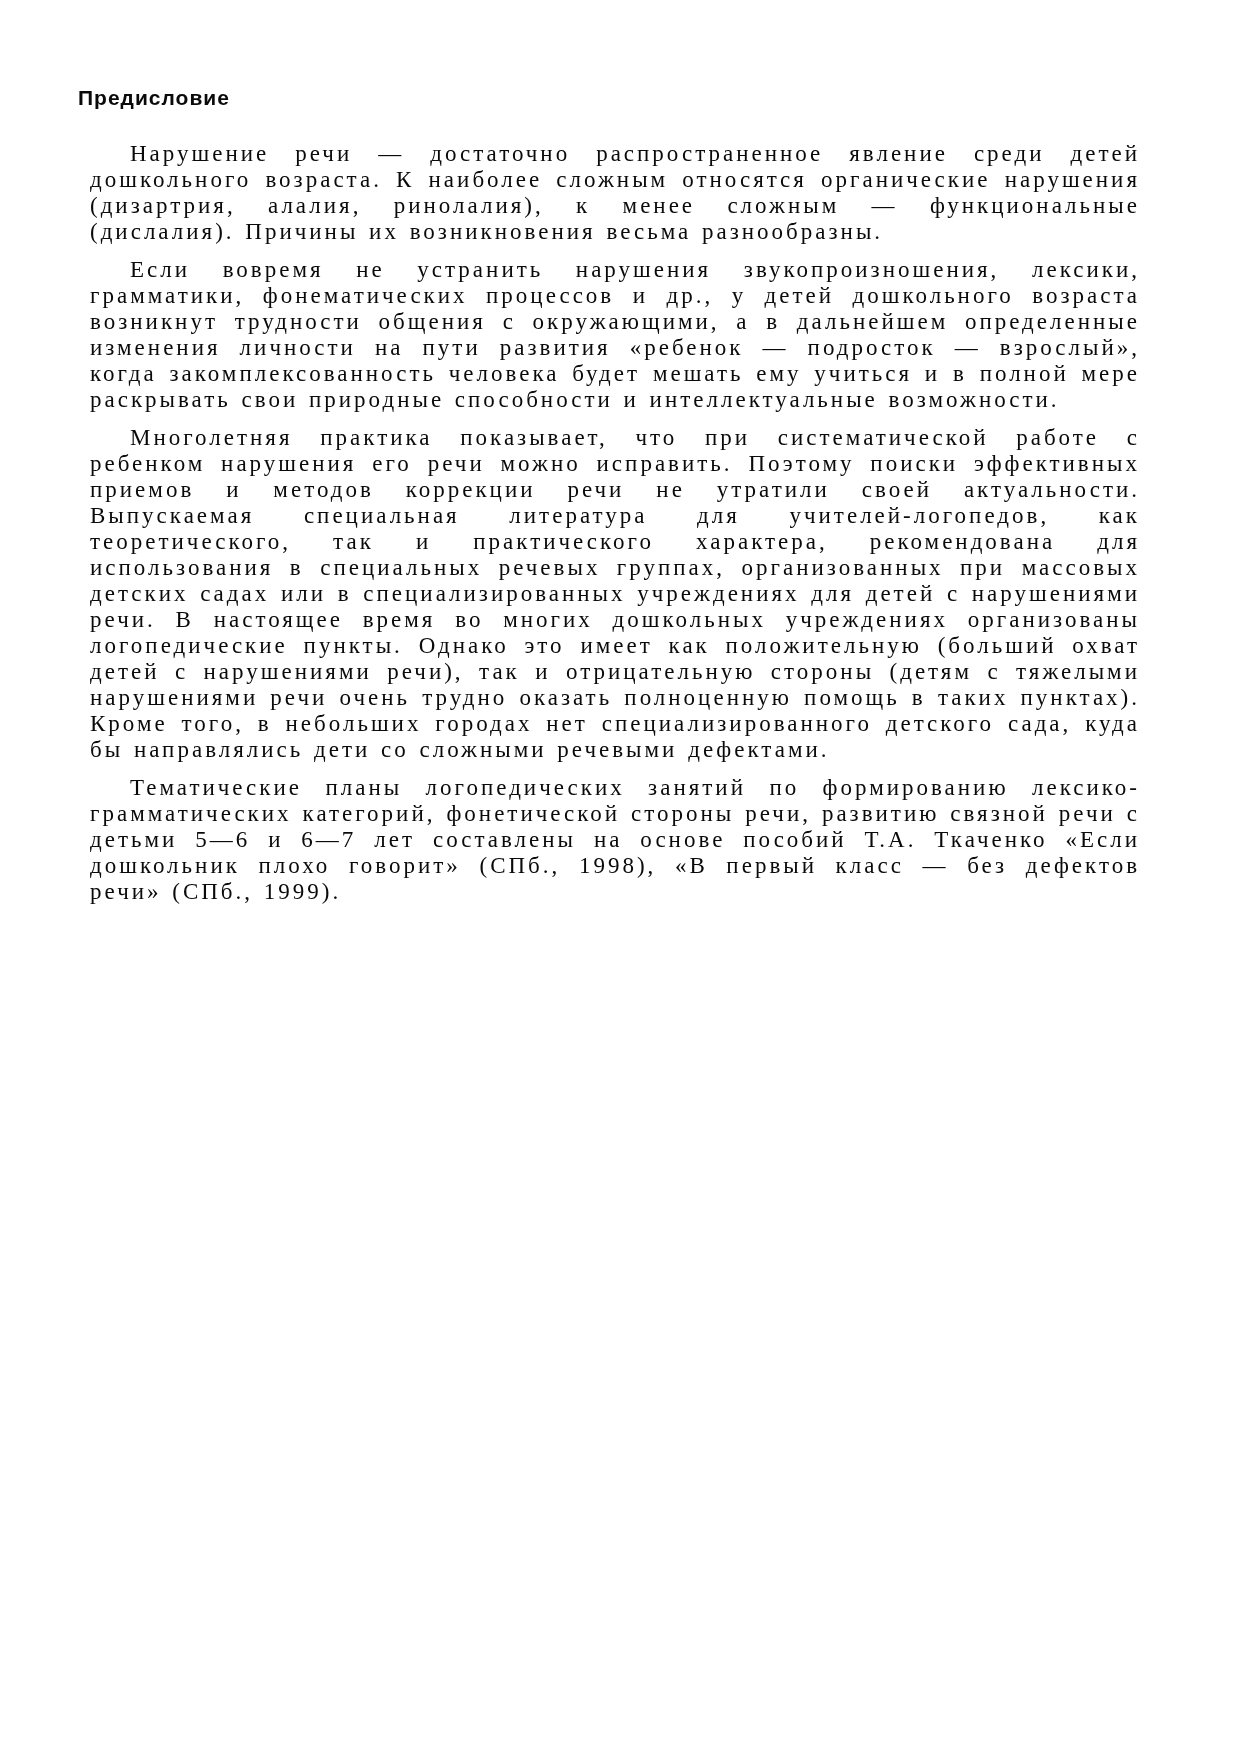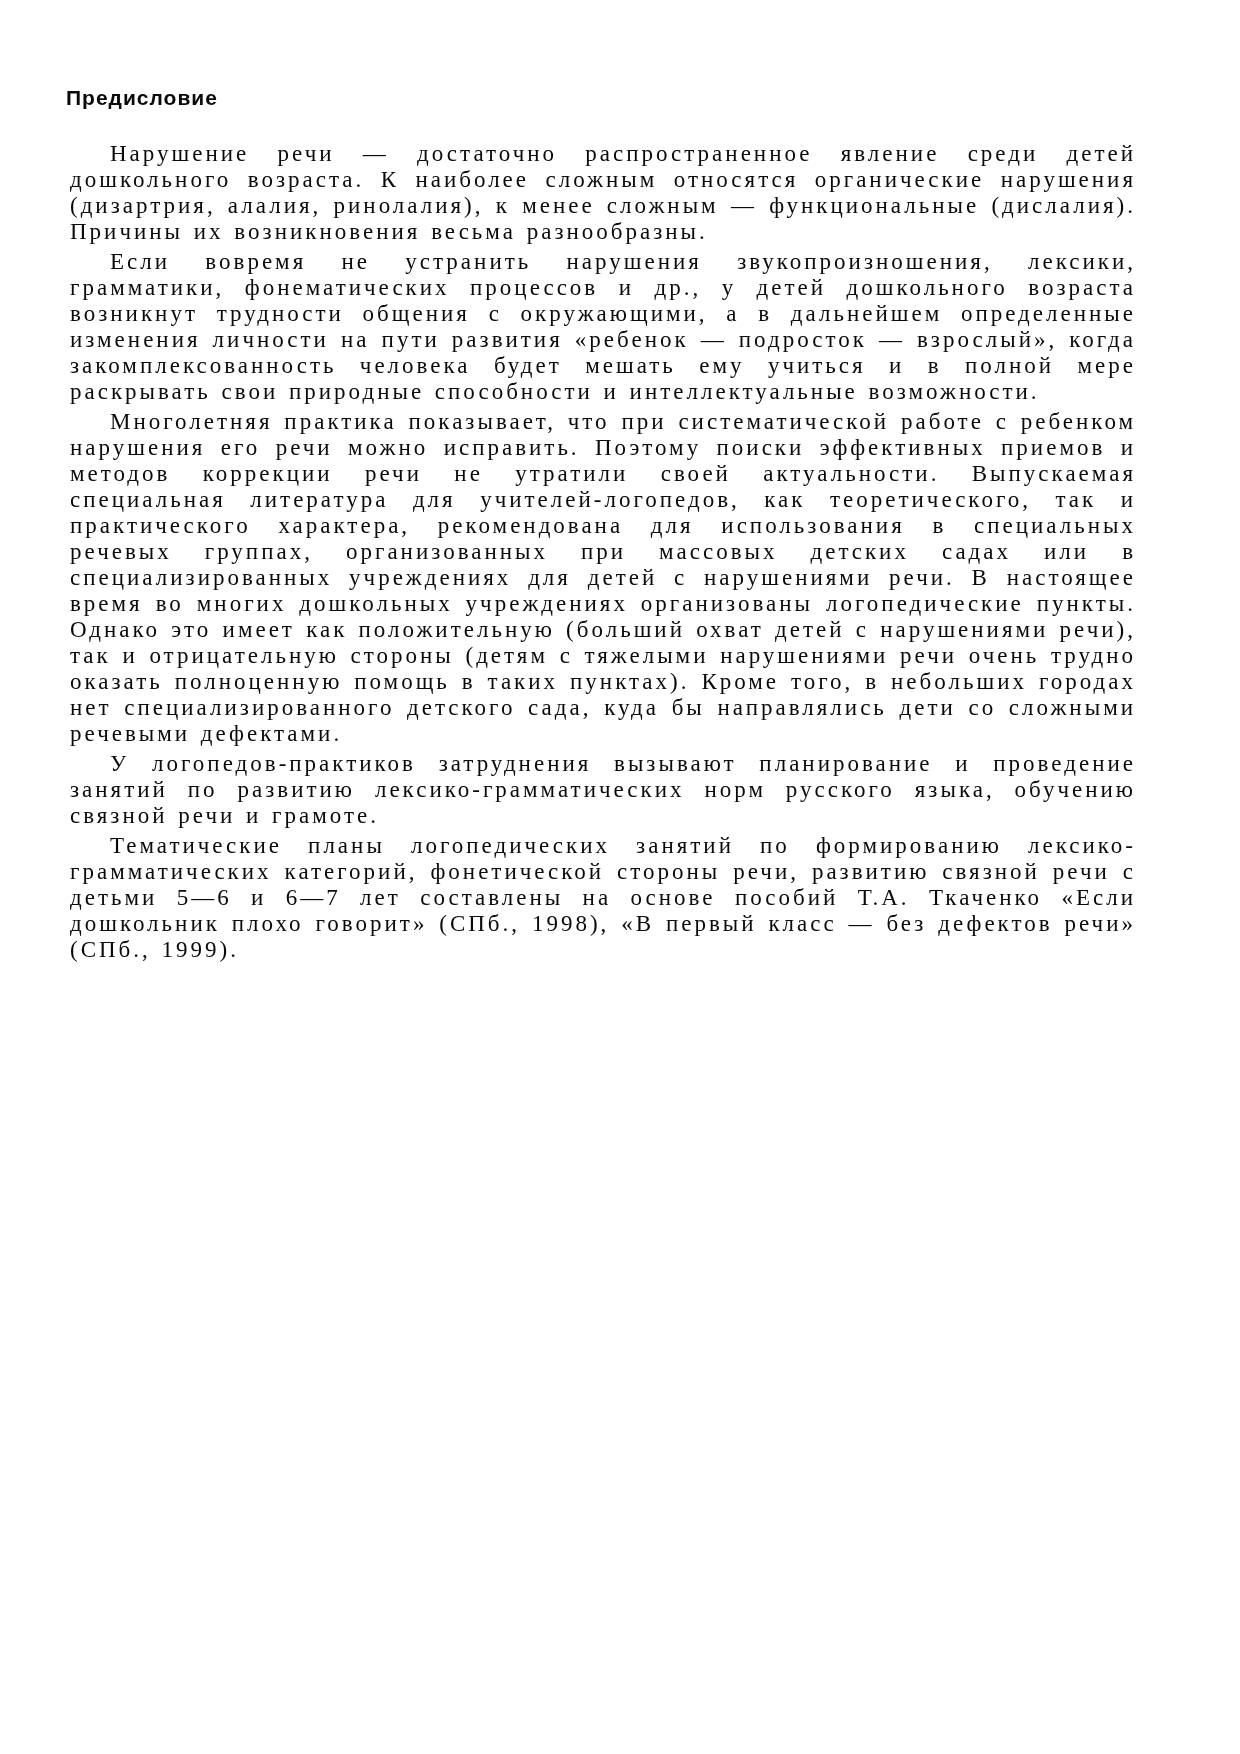--- a/index.html
+++ b/index.html
@@ -13,55 +13,54 @@
   .page {
     position: relative;
     width: 1240px;
     height: 1754px;
     margin: 0 auto;
     background: #ffffff;
     overflow: hidden;
   }
   .content {
     position: absolute;
-    left: 66px;
+    left: 78px;
     top: 86px;
     width: 1074px;
   }
   .heading {
     font-family: "Liberation Sans", sans-serif;
     font-weight: bold;
     font-size: 21px;
     line-height: 24px;
     letter-spacing: 1px;
     color: #0a0a0a;
     margin: 0;
   }
   .paragraphs {
     margin-top: 31px;
   }
   .paragraphs p {
-    margin: 4px;
+    margin: 12px;
     font-family: "Liberation Serif", serif;
     font-size: 23px;
     line-height: 26px;
     letter-spacing: 3px;
     word-spacing: 2px;
     color: #0a0a0a;
     text-align: justify;
     text-indent: 40px;
   }
 </style>
 </head>
 <body>
 
 <div class="page" style="background: rgb(255, 255, 255); color: rgb(10, 10, 10);">
   <div class="content">
     <h1 class="heading">Предисловие</h1>
     <div class="paragraphs">
       <p>Нарушение речи — достаточно распространенное явление среди детей дошкольного возраста. К наиболее сложным относятся органические нарушения (дизартрия, алалия, ринолалия), к менее сложным — функциональные (дислалия). Причины их возникновения весьма разнообразны.</p>
       <p>Если вовремя не устранить нарушения звукопроизношения, лексики, грамматики, фонематических процессов и др., у детей дошкольного возраста возникнут трудности общения с окружающими, а в дальнейшем определенные изменения личности на пути развития «ребенок — подросток — взрослый», когда закомплексованность человека будет мешать ему учиться и в полной мере раскрывать свои природные способности и интеллектуальные возможности.</p>
       <p>Многолетняя практика показывает, что при систематической работе с ребенком нарушения его речи можно исправить. Поэтому поиски эффективных приемов и методов коррекции речи не утратили своей актуальности. Выпускаемая специальная литература для учителей-логопедов, как теоретического, так и практического характера, рекомендована для использования в специальных речевых группах, организованных при массовых детских садах или в специализированных учреждениях для детей с нарушениями речи. В настоящее время во многих дошкольных учреждениях организованы логопедические пункты. Однако это имеет как положительную (больший охват детей с нарушениями речи), так и отрицательную стороны (детям с тяжелыми нарушениями речи очень трудно оказать полноценную помощь в таких пунктах). Кроме того, в небольших городах нет специализированного детского сада, куда бы направлялись дети со сложными речевыми дефектами.</p>
-      <p>У логопедов-практиков затруднения вызывают планирование и проведение занятий по развитию лексико-грамматических норм русского языка, обучению связной речи и грамоте.</p>
       <p>Тематические планы логопедических занятий по формированию лексико-грамматических категорий, фонетической стороны речи, развитию связной речи с детьми 5—6 и 6—7 лет составлены на основе пособий Т.А. Ткаченко «Если дошкольник плохо говорит» (СПб., 1998), «В первый класс — без дефектов речи» (СПб., 1999).</p>
     </div>
   </div>
 </div>
 
 </body></html>

